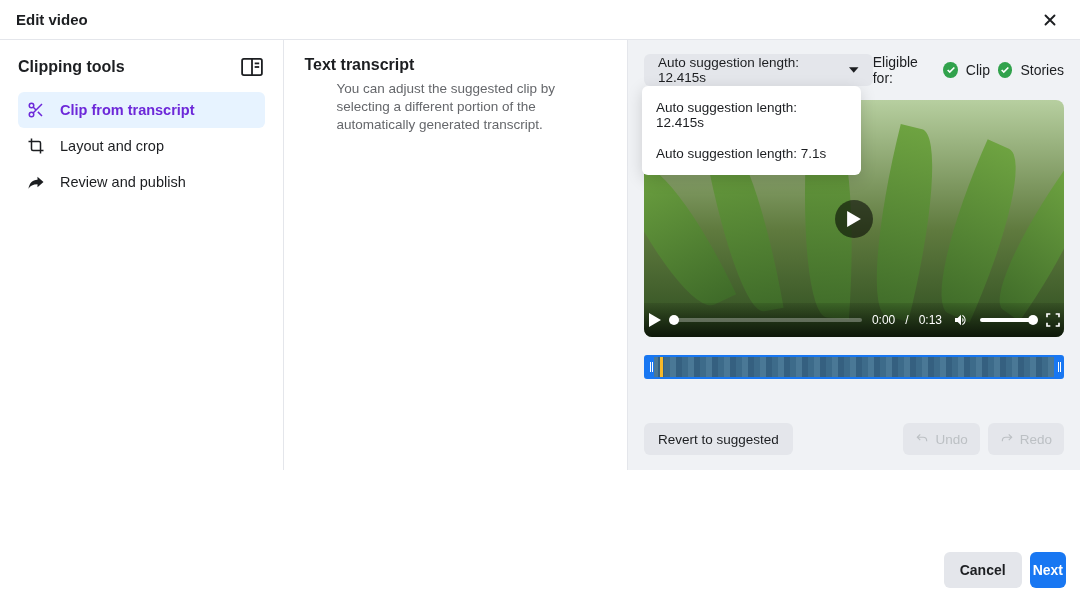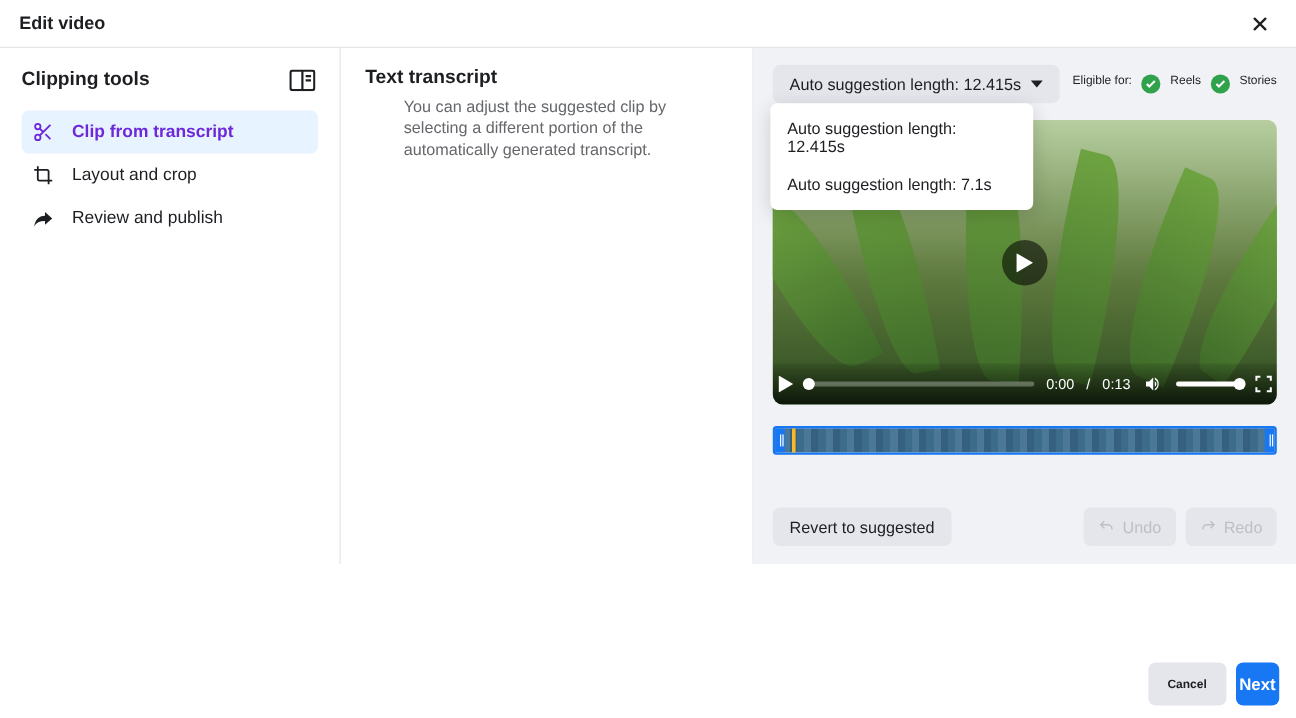--- a/index.html
+++ b/index.html
@@ -23,21 +23,21 @@
 
   
   .transcript-col { width: 348px; padding: 16px 20px; border-right: 1px solid #e4e6eb; }
   .section-title { font-weight:700; font-size:16px; margin-bottom:6px; }
   .section-desc { font-size:13.5px; color:#65676b; line-height:1.35;margin-left:32px; }
 
   
   .right-panel { flex:1; background:#f0f2f5; padding:14px 16px 0 16px; position:relative; }
   .top-row { display:flex; align-items:center; justify-content:space-between; margin-bottom:14px; }
   .dropdown-btn { display:flex; align-items:center; gap:8px; background:#e4e6eb; border-radius:6px; padding:0 14px; height:32px; font-size:13.5px; cursor:pointer; font-weight:500; }
-  .elig { display:flex; gap:8px; font-size:10px; }
+  .elig { display:flex; align-items:center; gap:8px; font-size:14px; }
   .check-circle { width:16px; height:16px; border-radius:50%; background:#31a24c; display:flex; align-items:center; justify-content:center; }
   .check-circle svg { width:10px; height:10px; }
   .dropdown-menu { position:absolute; top:46px; left:14px; width:219px; background:#fff; border-radius:6px; box-shadow:0 4px 16px rgba(0,0,0,0.15); padding:6px 0; z-index:5; }
   .dropdown-option { padding:8px 14px; font-size:13.5px; cursor:pointer; }
 
   .video-box { position:relative; width:420px; height:237px; border-radius:8px; overflow:hidden; margin-right:0; margin-left:auto; background:linear-gradient(180deg,#b7cfa0 0%,#5f7a3e 55%,#2e4d20 100%); }
   .leaf { position:absolute; background:linear-gradient(180deg,#6ea341,#3f6b29); border-radius:0 60% 0 60%/0 100% 0 100%; transform-origin:bottom center; }
   .leaf.l1{left:35px;bottom:30px;width:60px;height:160px;transform:rotate(-25deg);}
   .leaf.l2{left:90px;bottom:25px;width:50px;height:180px;transform:rotate(-10deg);}
   .leaf.l3{left:150px;bottom:20px;width:55px;height:195px;transform:rotate(4deg);}
@@ -59,21 +59,21 @@
   .handle::after{content:'';width:1px;height:10px;background:#fff;box-shadow:2px 0 0 #fff;}
   .playhead{position:absolute;left:14px;top:-1px;bottom:-1px;width:3px;background:#f7b928;}
 
   .bottom-row { margin-top:44px; display:flex; align-items:center; justify-content:space-between; width:420px; margin-left:auto; }
   .revert-btn { background:#e4e6eb; border-radius:6px; height:32px; padding:0 14px; font-size:13.5px; font-weight:500; display:flex; align-items:center; cursor:pointer; }
   .undo-redo { display:flex; gap:8px; }
   .undo-btn, .redo-btn { background:#e4e6eb; border-radius:6px; height:32px; padding:0 12px; font-size:13.5px; font-weight:500; display:flex; align-items:center; gap:6px; color:#bcc0c4; cursor:not-allowed; }
 
   
   .footer { position:absolute; bottom:0; left:0; right:0; height:56px; display:flex; align-items:center; justify-content:flex-end; gap:8px; padding:0 14px; }
-  .btn-secondary { background:#e4e6eb; border-radius:6px; height:36px; padding:0 16px; font-size:10px; font-weight:600; display:flex; align-items:center; cursor:pointer; }
+  .btn-secondary { background:#e4e6eb; border-radius:6px; height:36px; padding:0 16px; font-size:14px; font-weight:600; display:flex; align-items:center; cursor:pointer; }
   .btn-primary { background:#1877f2; color:#fff; border-radius:6px; height:36px; padding:0 3px; font-size:14px; font-weight:600; display:flex; align-items:center; cursor:pointer; }
 </style>
 </head>
 <body>
 
 <div class="header">
   <div class="header-title">Edit video</div>
   <div class="close-btn">
     <svg width="18" height="18" viewBox="0 0 24 24" fill="none" stroke="currentColor" stroke-width="2.5" stroke-linecap="round">
         <path d="M18 6L6 18M6 6l12 12"></path>
@@ -137,21 +137,21 @@
             <path d="M0 0l5 6 5-6z"></path>
           </svg>
       </div>
       <div class="elig">
         <span>Eligible for:</span>
         <span class="check-circle">
             <svg viewBox="0 0 12 12" fill="none" stroke="#fff" stroke-width="2">
               <path d="M2 6l2.5 2.5L10 3"></path>
             </svg>
           </span>
-        <span>Reels</span>
+        <span>Clip</span>
         <span class="check-circle">
             <svg viewBox="0 0 12 12" fill="none" stroke="#fff" stroke-width="2">
               <path d="M2 6l2.5 2.5L10 3"></path>
             </svg>
           </span>
         <span>Stories</span>
       </div>
     </div>
 
     <div class="dropdown-menu">

